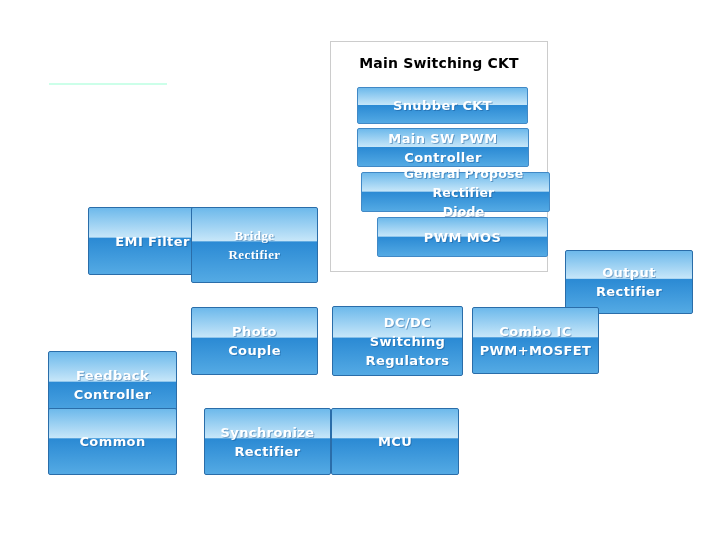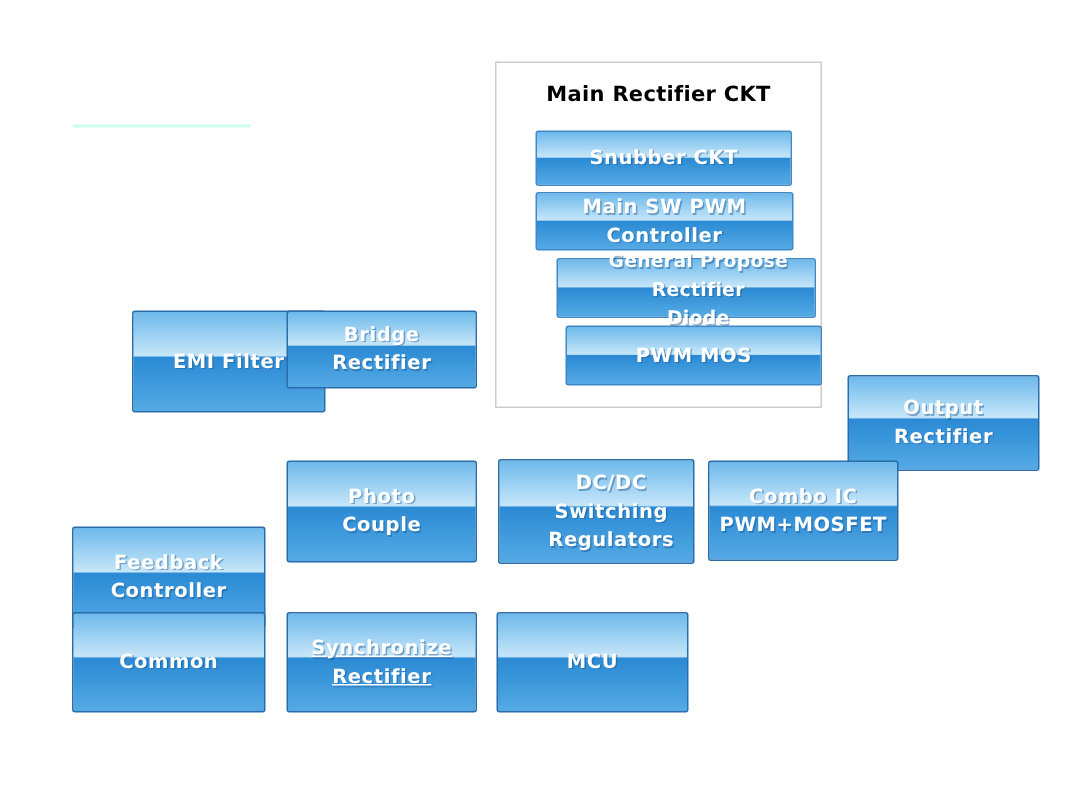--- a/index.html
+++ b/index.html
@@ -56,45 +56,45 @@
   .line{display:block;}
 </style>
 </head>
 <body>
 
 <div class="stage">
 
   <div class="accent-line"></div>
 
   <div class="group-box">
-    <div class="group-title">Main Rectifier CKT</div>
+    <div class="group-title">Main Switching CKT</div>
 
     <div class="btn btn-inner" style="left:26px;top:45px;width:171px;height:37px;">
       <span class="line">Snubber CKT</span>
     </div>
 
     <div class="btn btn-inner" style="left:26px;top:86px;width:172px;height:39px;">
       <span class="line">Main SW PWM Controller</span>
     </div>
 
-    <div class="btn btn-inner" style="left:40px;top:130px;width:173px;height:40px;font-size:12.5px;letter-spacing:0.2px;padding-left:16px;">
+    <div class="btn btn-inner" style="left:30px;top:130px;width:189px;height:40px;font-size:12.5px;letter-spacing:0.2px;padding-left:16px;">
       <span class="line">General Propose Rectifier</span>
       <span class="line">Diode</span>
     </div>
 
     <div class="btn btn-inner" style="left:26px;top:175px;width:171px;height:40px;margin-left:20px;">
       <span class="line">PWM MOS</span>
     </div>
   </div>
 
   <div class="btn" style="left:48px;top:207px;width:129px;height:68px;margin-left:40px;">
     <span class="line">EMI Filter</span>
   </div>
 
-  <div class="btn" style="left:191px;top:207px;width:127px;height:52px;">
+  <div class="btn" style="left:191px;top:207px;width:127px;height:76px;font-family:Liberation Serif, serif;">
     <span class="line">Bridge</span>
     <span class="line">Rectifier</span>
   </div>
 
   <div class="btn" style="left:565px;top:209px;width:128px;height:64px;margin-top:41px;">
     <span class="line">Output</span>
     <span class="line">Rectifier</span>
   </div>
 
   <div class="btn" style="left:48px;top:307px;width:129px;height:68px;margin-top:44px;">
@@ -115,21 +115,21 @@
 
   <div class="btn" style="left:472px;top:307px;width:127px;height:67px;">
     <span class="line">Combo IC</span>
     <span class="line">PWM+MOSFET</span>
   </div>
 
   <div class="btn" style="left:48px;top:408px;width:129px;height:67px;">
     <span class="line">Common</span>
   </div>
 
-  <div class="btn" style="left:191px;top:408px;width:127px;height:67px;text-decoration:underline;">
+  <div class="btn" style="left:204px;top:408px;width:127px;height:67px;">
     <span class="line">Synchronize</span>
     <span class="line">Rectifier</span>
   </div>
 
   <div class="btn" style="left:331px;top:408px;width:128px;height:67px;">
     <span class="line">MCU</span>
   </div>
 
 </div>
 

